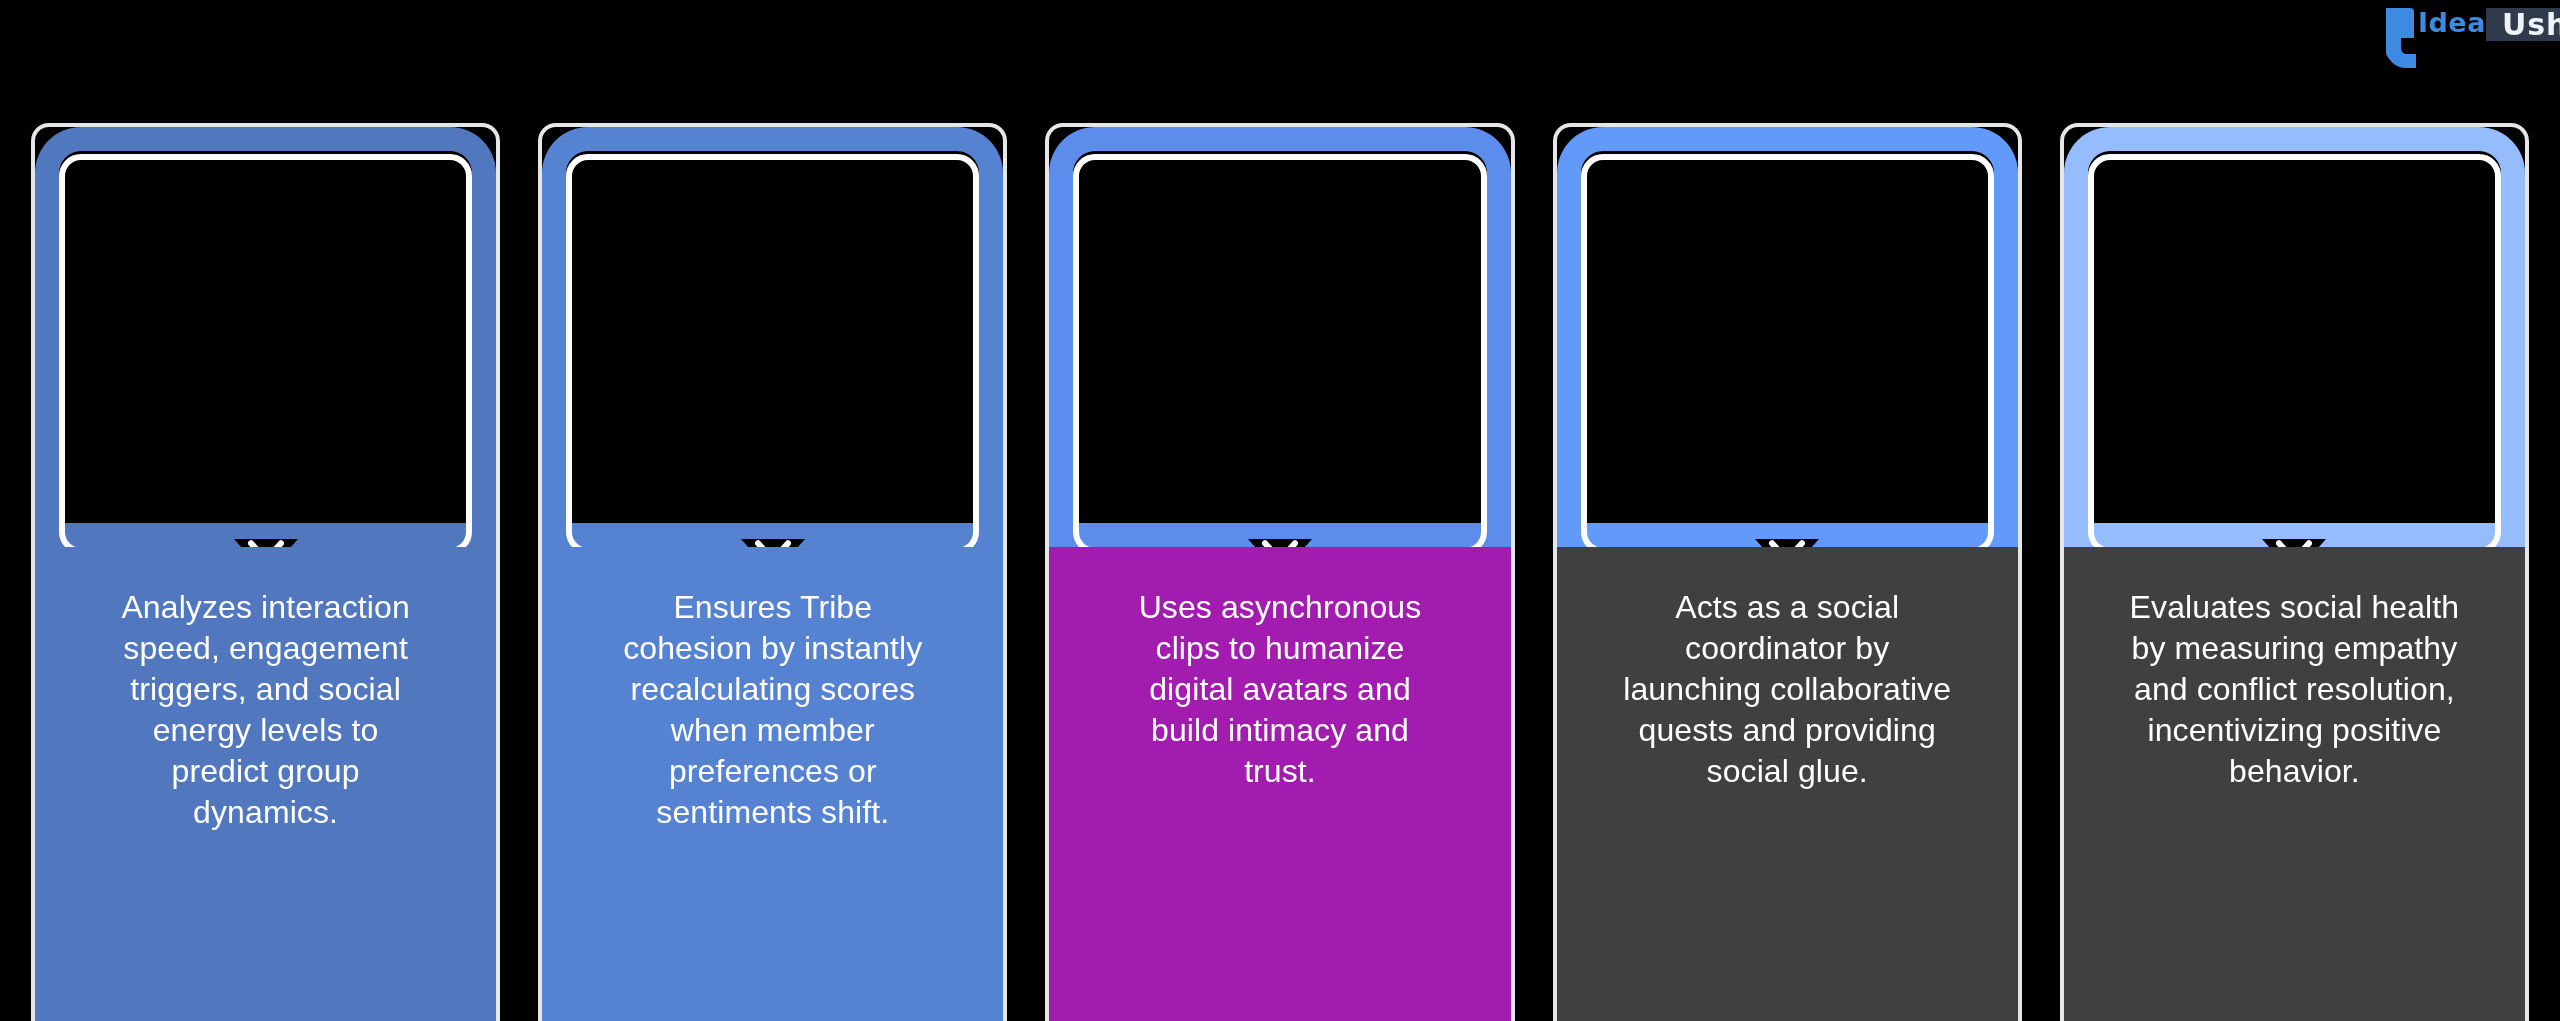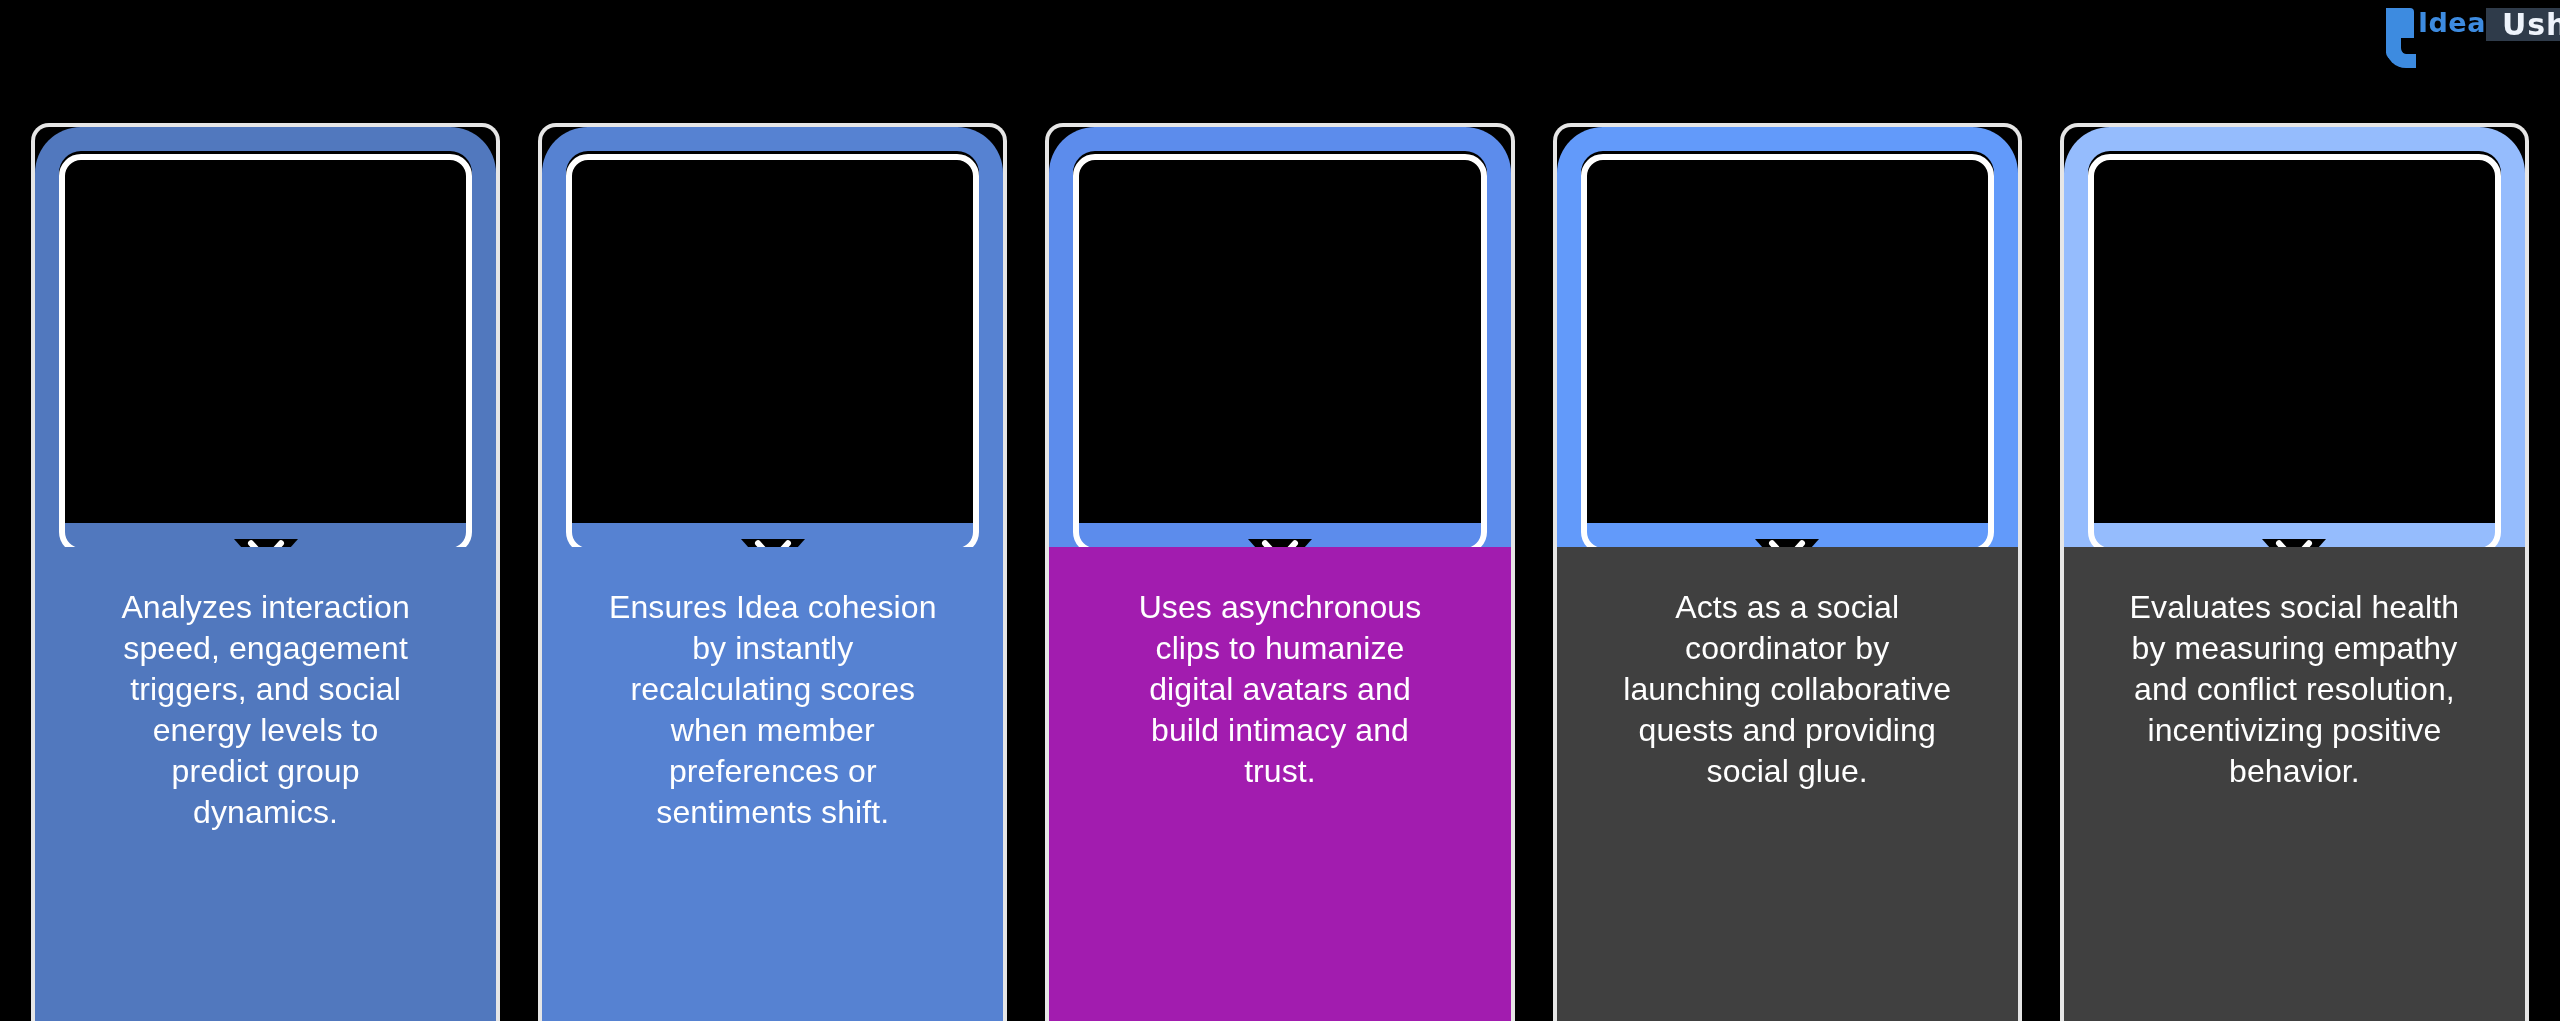--- a/index.html
+++ b/index.html
@@ -216,21 +216,21 @@
       <div class="card-window" style="box-shadow: rgb(86, 130, 210) 0px 0px 0px 24px inset; background: rgb(0, 0, 0);"></div>
       <div class="bubble">
         <div class="frame"></div>
         <div class="notch">
           <span class="fill" style="border-top-color: rgb(0, 0, 0);"></span>
             <span class="edge-l"></span>
             <span class="edge-r"></span>
         </div>
       </div>
       <div class="card-body" style="background: rgb(86, 130, 210);">
-        <p class="card-desc">Ensures Idea cohesion by instantly recalculating scores when member preferences or sentiments shift.</p>
+        <p class="card-desc">Ensures Tribe cohesion by instantly recalculating scores when member preferences or sentiments shift.</p>
       </div>
     </div>
 
     <div class="card" style="box-shadow: rgba(255, 255, 255, 0.9) 0px 0px 0px 4px;">
       <div class="card-window" style="box-shadow: rgb(92, 140, 236) 0px 0px 0px 24px inset; background: rgb(0, 0, 0);"></div>
       <div class="bubble">
         <div class="frame"></div>
         <div class="notch">
           <span class="fill" style="border-top-color: rgb(0, 0, 0);"></span>
             <span class="edge-l"></span>

